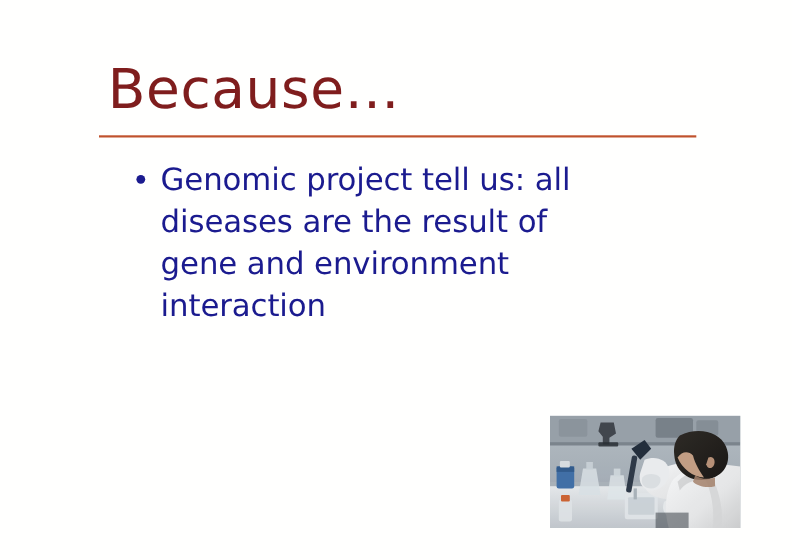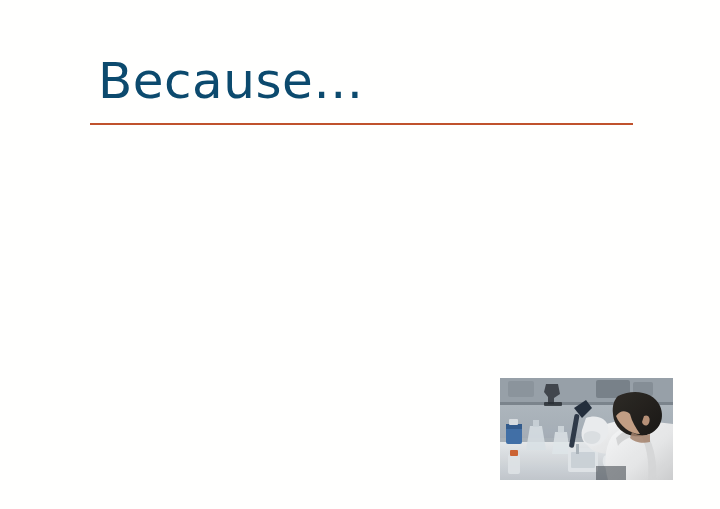--- a/index.html
+++ b/index.html
@@ -19,21 +19,21 @@
   }
 
   
   #slide-title {
     position: absolute;
     left: 98px;
     top: 52px;
     font-size: 50px;
     line-height: 58px;
     letter-spacing: 0.5px;
-    color: #0c4a6e;
+    color: #7f1d1d;
     font-weight: 400;
     white-space: nowrap;
     font-family: "DejaVu Sans", "Liberation Sans", sans-serif;
   }
 
   
   #title-rule {
     position: absolute;
     left: 90px;
     top: 123px;
@@ -93,20 +93,24 @@
 <body>
 
 <div id="slide">
 
   <div id="slide-title">Because…</div>
 
   <div id="title-rule"></div>
 
   <div id="body-list">
 
+    <div class="bullet-item">
+      <span class="bullet-dot"></span>
+      <span class="bullet-text">Genomic project tell us: all diseases are the result of gene and environment interaction</span>
+    </div>
 
 
   </div>
 
   <div id="lab-photo">
     <svg viewBox="0 0 173 102" preserveAspectRatio="none">
       <defs>
         <linearGradient id="bgWall" x1="0" y1="0" x2="0" y2="1">
           <stop offset="0%" stop-color="#b9c0c6"></stop>
           <stop offset="55%" stop-color="#aab2ba"></stop>

